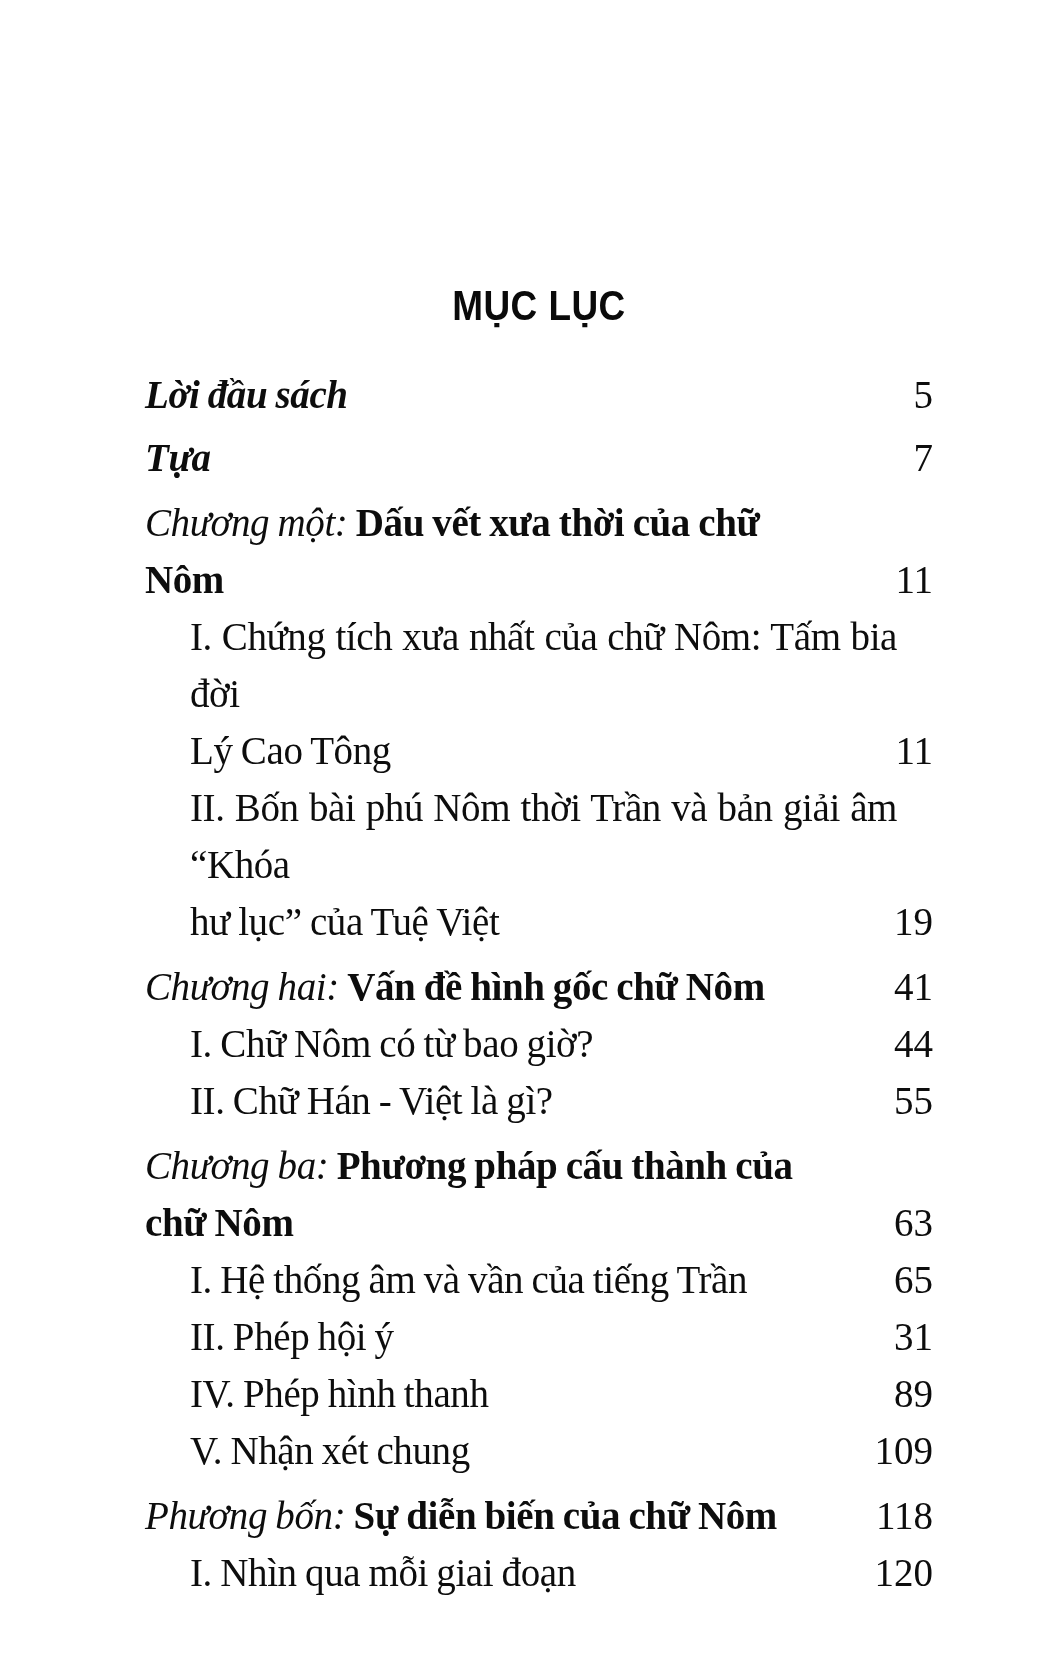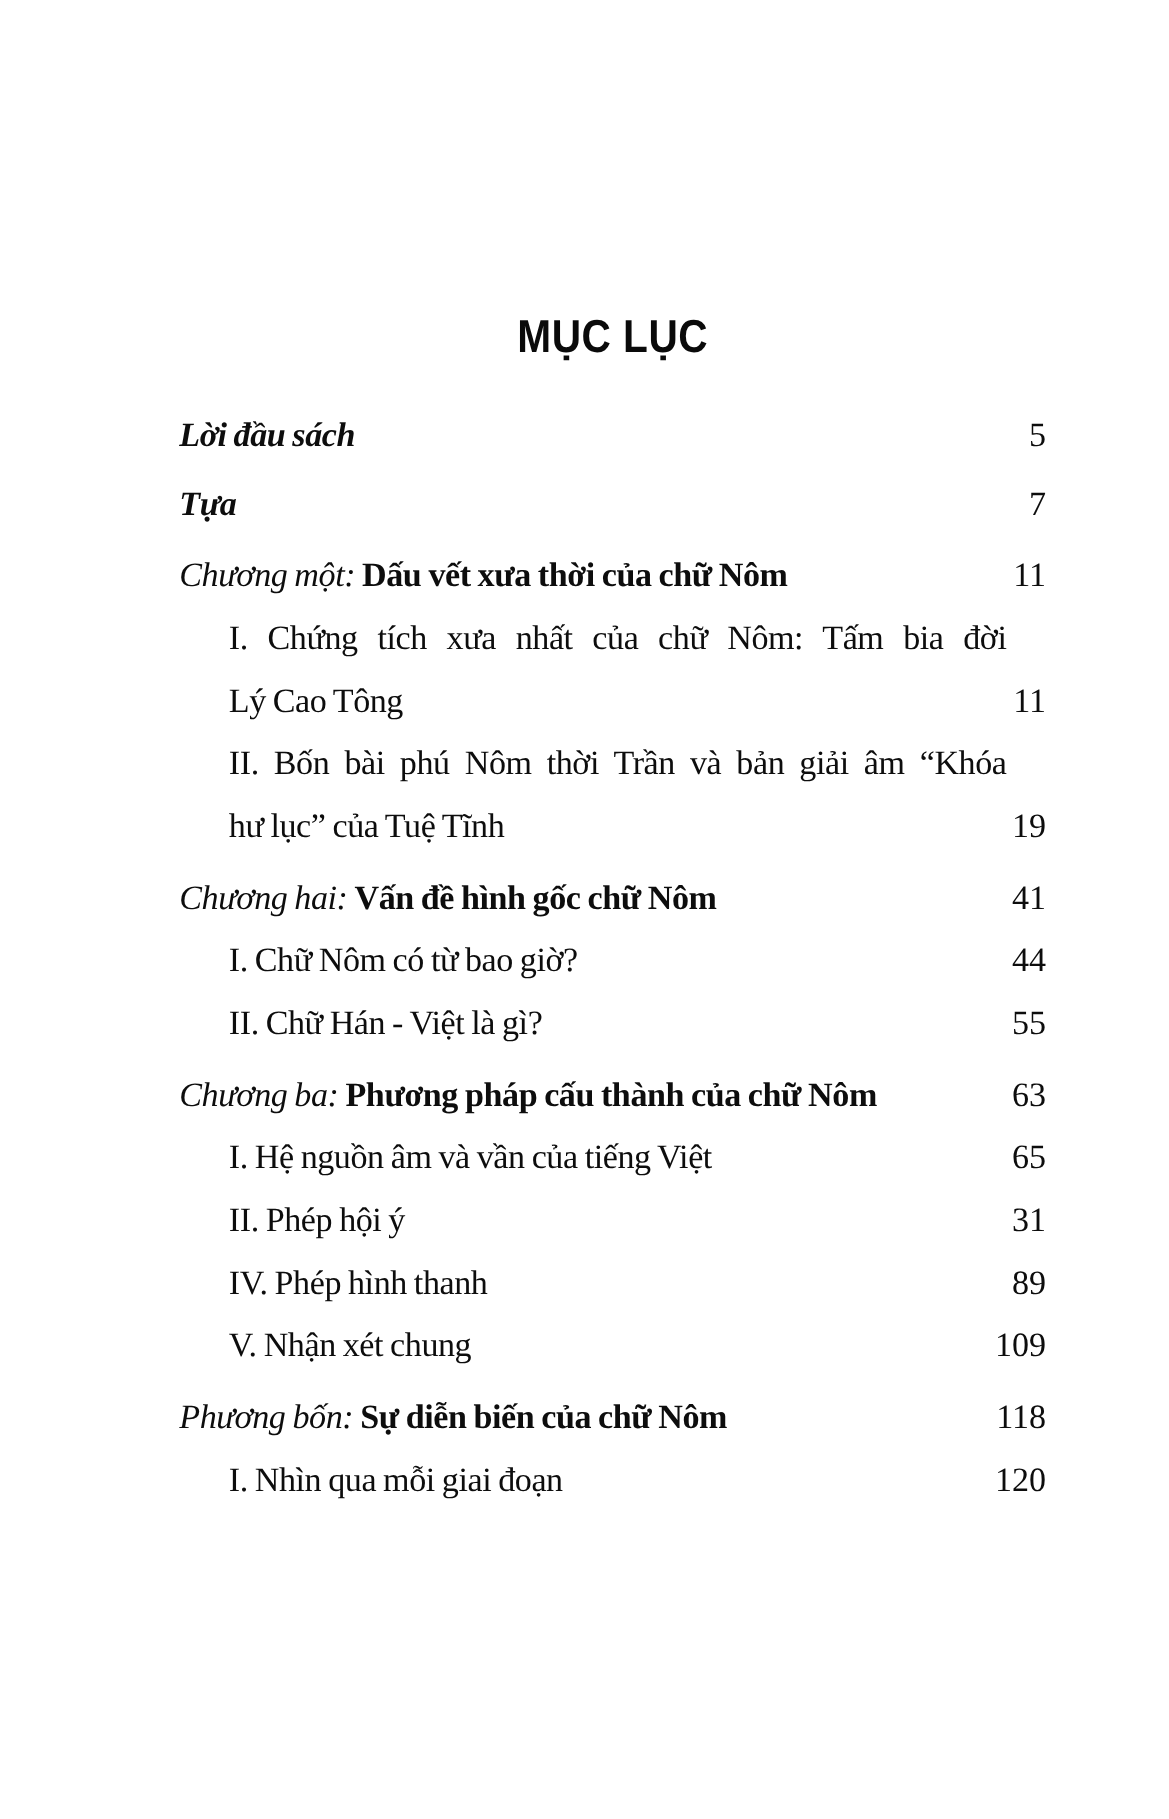--- a/index.html
+++ b/index.html
@@ -8,21 +8,20 @@
     background: #ffffff;
   }
   .page {
     position: relative;
     width: 983px;
     height: 1654px;
     background: #ffffff;
     color: #0d0d0d;
     font-family: "Liberation Serif", serif;
     overflow: hidden;
-    margin-left: 18px;
   }
   .page-title {
     position: absolute;
     top: 282px;
     left: 145px;
     width: 788px;
     margin: 0;
     text-align: center;
     font-family: "Liberation Sans", sans-serif;
     font-weight: bold;
@@ -30,21 +29,21 @@
     line-height: 48px;
     letter-spacing: 0.5px;
     transform: scaleX(0.88);
     color: #0a0a0a;
   }
   .toc {
     position: absolute;
     top: 366px;
     left: 145px;
     width: 788px;
-    font-size: 31px;
+    font-size: 39px;
     letter-spacing: -0.4px;
     word-spacing: -1px;
   }
   .row {
     position: relative;
     line-height: 57px;
     padding-right: 90px;
   }
   .row.front {
     font-weight: bold;
@@ -88,27 +87,27 @@
       <div class="row front"><span>Lời đầu sách</span><span class="page-num">5</span></div>
       <div class="row front"><span>Tựa</span><span class="page-num">7</span></div>
       <div class="row chapter"><span class="prefix">Chương một: </span> <span class="name">Dấu vết xưa thời của chữ Nôm</span><span class="page-num">11</span></div>
       <div class="row sub">
         <div class="line-fill">I. Chứng tích xưa nhất của chữ Nôm: Tấm bia đời</div>
         <div>Lý Cao Tông</div>
         <span class="page-num">11</span>
       </div>
       <div class="row sub">
         <div class="line-fill">II. Bốn bài phú Nôm thời Trần và bản giải âm “Khóa</div>
-        <div>hư lục” của Tuệ Tĩnh</div>
+        <div>hư lục” của Tuệ Việt</div>
         <span class="page-num">19</span>
       </div>
       <div class="row chapter"><span class="prefix">Chương hai: </span> <span class="name">Vấn đề hình gốc chữ Nôm</span><span class="page-num">41</span></div>
       <div class="row sub"><span>I. Chữ Nôm có từ bao giờ?</span><span class="page-num">44</span></div>
       <div class="row sub"><span>II. Chữ Hán - Việt là gì?</span><span class="page-num">55</span></div>
       <div class="row chapter"><span class="prefix">Chương ba: </span> <span class="name">Phương pháp cấu thành của chữ Nôm</span><span class="page-num">63</span></div>
-      <div class="row sub"><span>I. Hệ nguồn âm và vần của tiếng Việt</span><span class="page-num">65</span></div>
+      <div class="row sub"><span>I. Hệ thống âm và vần của tiếng Trần</span><span class="page-num">65</span></div>
       <div class="row sub"><span>II. Phép hội ý</span><span class="page-num">31</span></div>
       <div class="row sub"><span>IV. Phép hình thanh</span><span class="page-num">89</span></div>
       <div class="row sub"><span>V. Nhận xét chung</span><span class="page-num">109</span></div>
       <div class="row chapter"><span class="prefix">Phương bốn: </span> <span class="name">Sự diễn biến của chữ Nôm</span><span class="page-num">118</span></div>
       <div class="row sub"><span>I. Nhìn qua mỗi giai đoạn</span><span class="page-num">120</span></div>
     </div>
 </div>
 
 </body></html>

